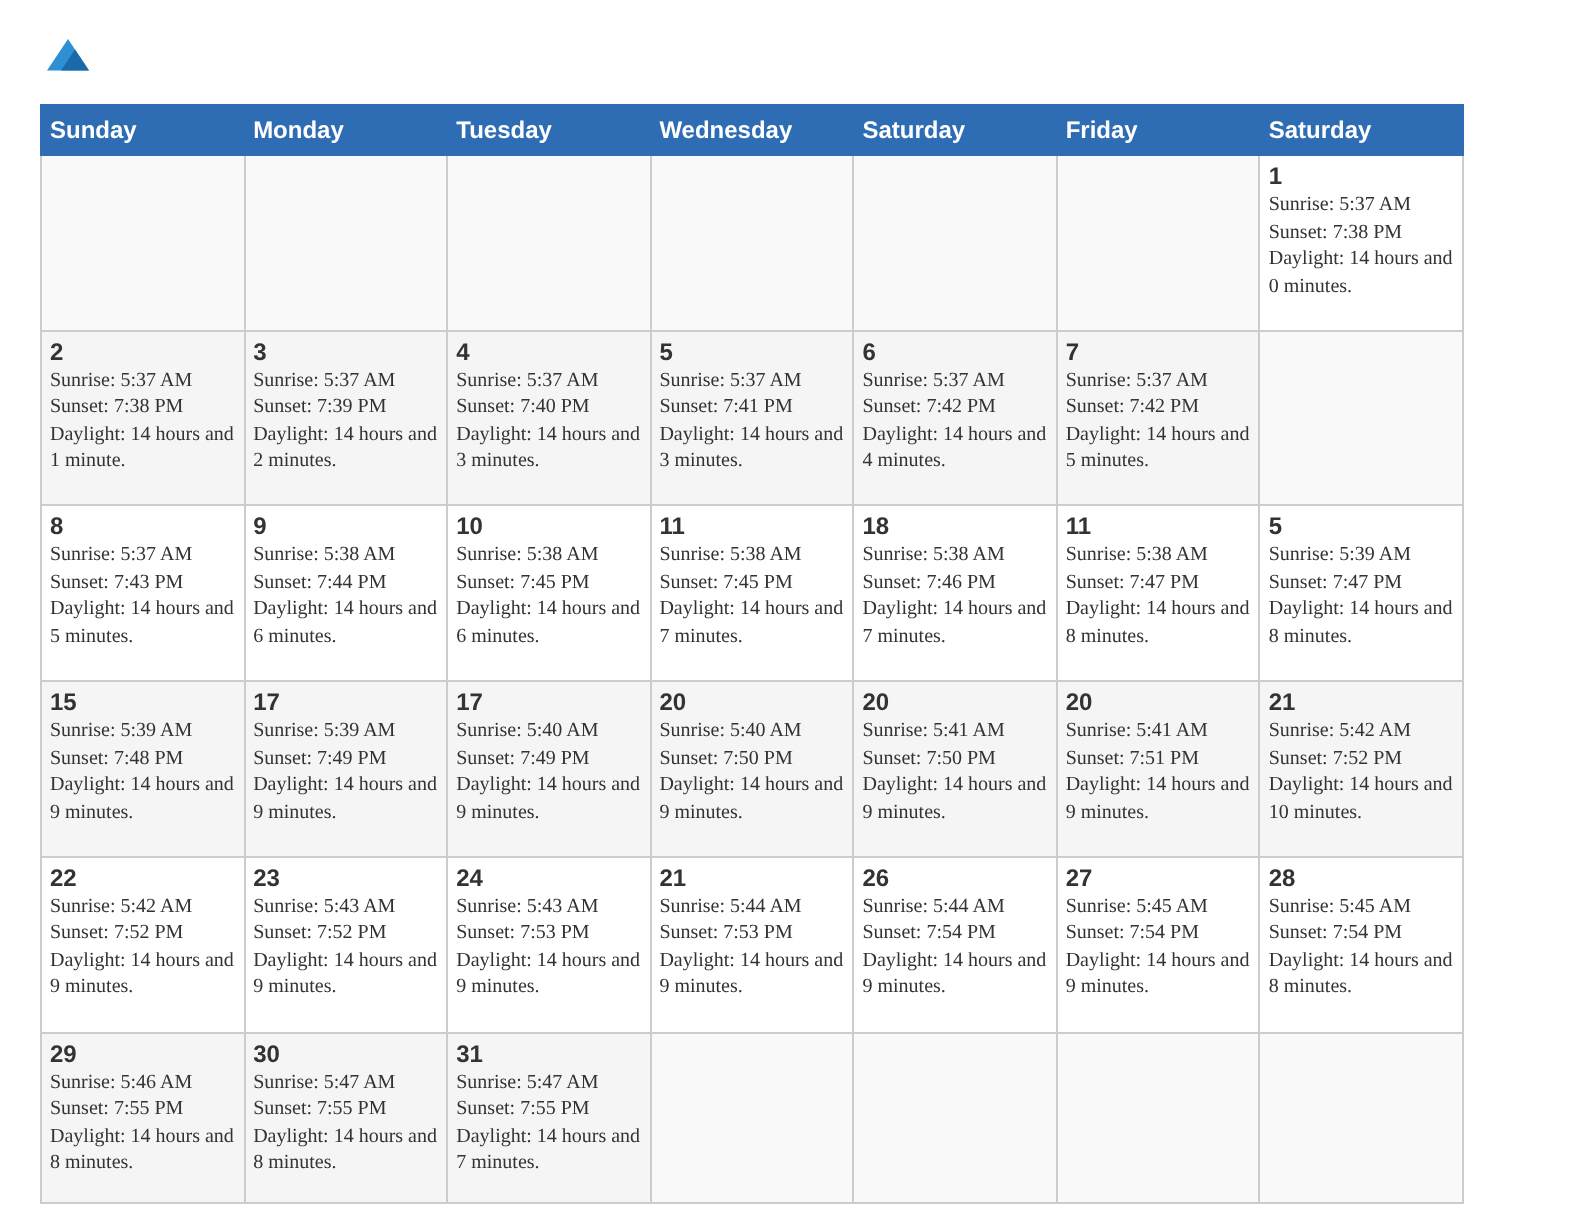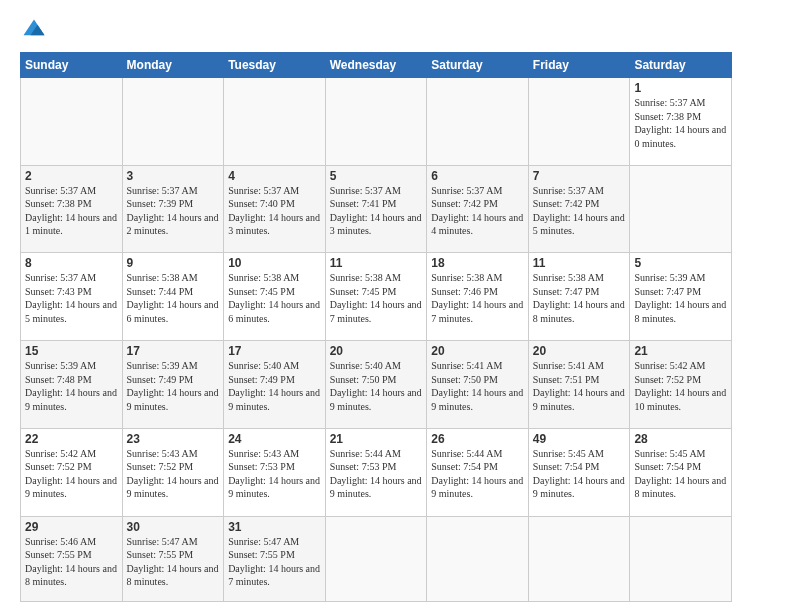--- a/index.html
+++ b/index.html
@@ -258,21 +258,21 @@
           </td>
           <td>
             <span class="day-num">21</span>
             <div class="day-info">Sunrise: 5:44 AM<br>Sunset: 7:53 PM<br>Daylight: 14 hours and 9 minutes.</div>
           </td>
           <td>
             <span class="day-num">26</span>
             <div class="day-info">Sunrise: 5:44 AM<br>Sunset: 7:54 PM<br>Daylight: 14 hours and 9 minutes.</div>
           </td>
           <td>
-            <span class="day-num">49</span>
+            <span class="day-num">27</span>
             <div class="day-info">Sunrise: 5:45 AM<br>Sunset: 7:54 PM<br>Daylight: 14 hours and 9 minutes.</div>
           </td>
           <td>
             <span class="day-num">28</span>
             <div class="day-info">Sunrise: 5:45 AM<br>Sunset: 7:54 PM<br>Daylight: 14 hours and 8 minutes.</div>
           </td>
         </tr>
         <tr>
           <td>
             <span class="day-num">29</span>

